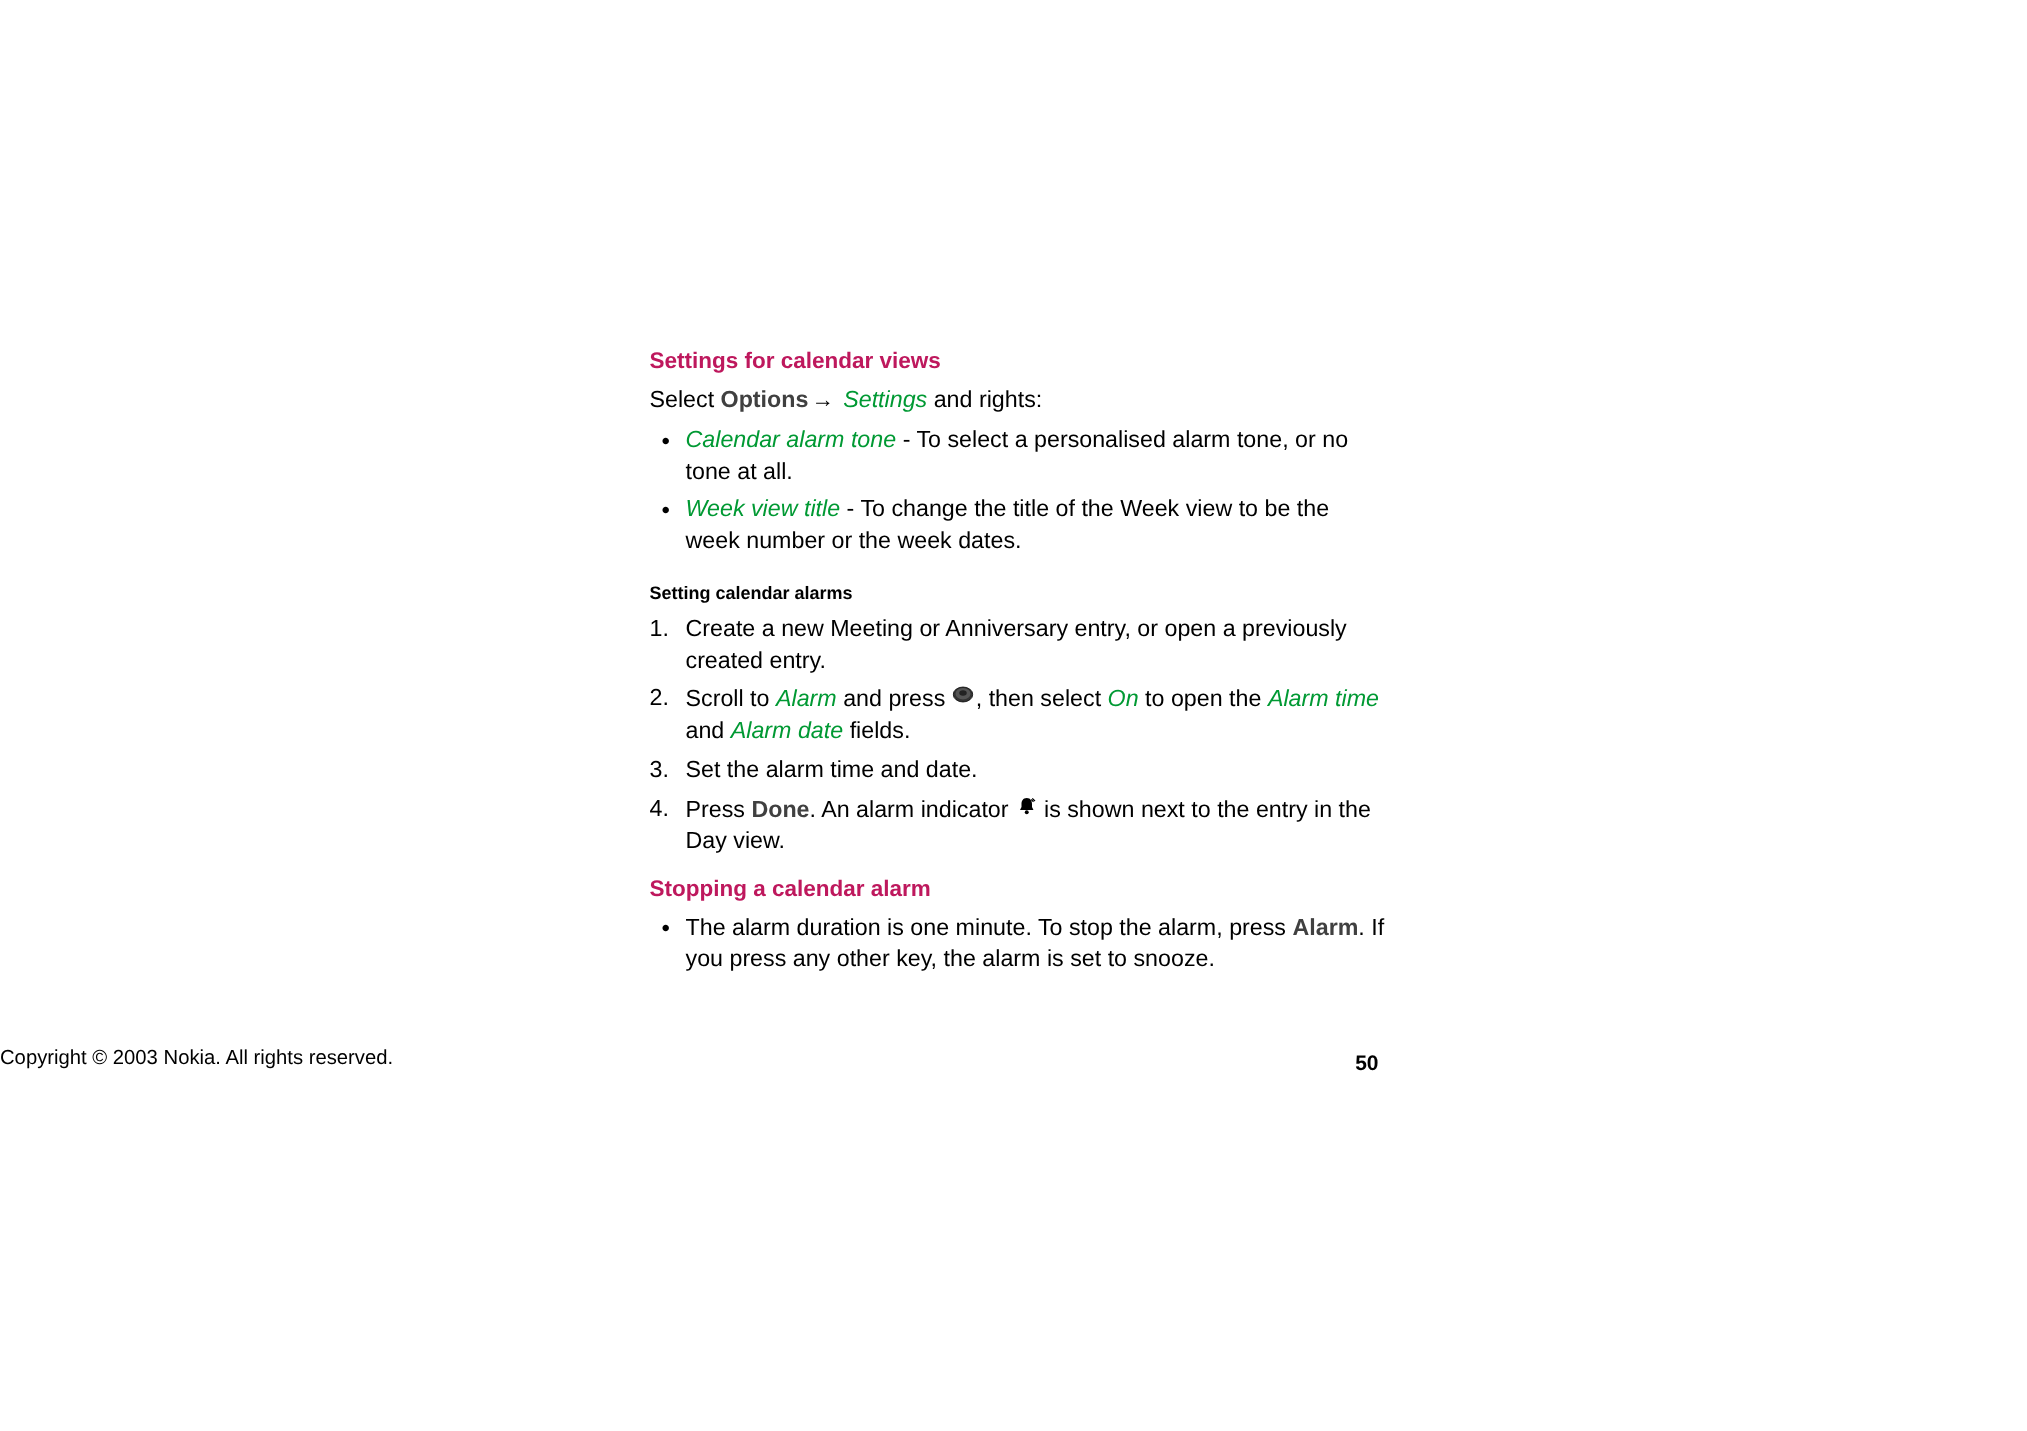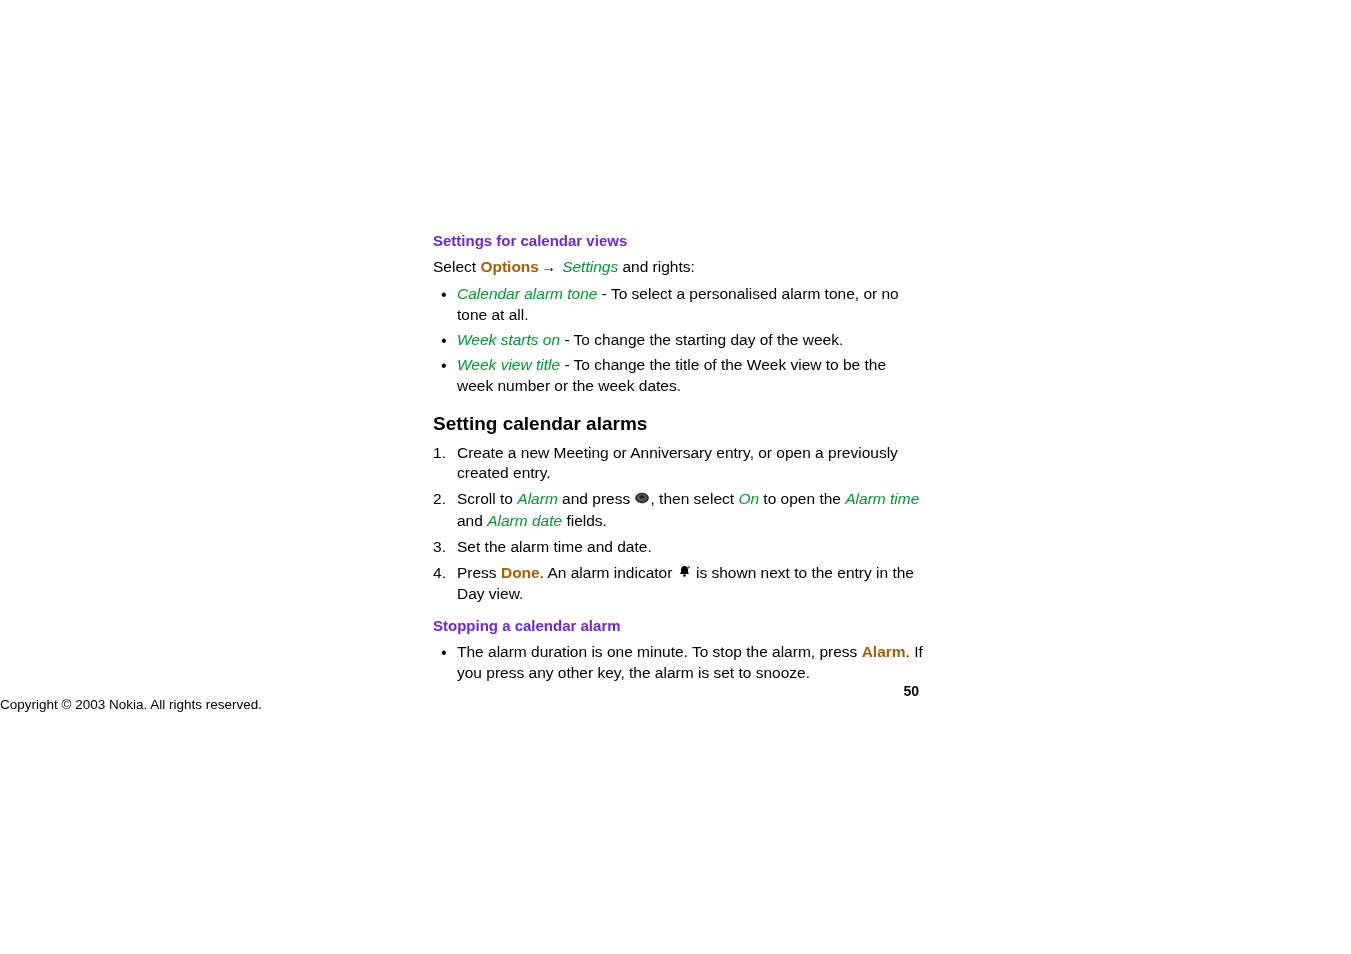--- a/index.html
+++ b/index.html
@@ -16,31 +16,31 @@
     }
     .content {
       position: absolute;
       left: 433px;
       top: 232px;
       width: 490px;
     }
     .subheading {
       font-size: 15px;
       font-weight: bold;
-      color: #6d28d9;
+      color: #be185d;
       margin-bottom: 8px;
     }
     .para {
       font-size: 15.5px;
       color: #000;
       line-height: 1.35;
       margin-bottom: 6px;
     }
     .link {
-      color: #a16207;
+      color: #404040;
       font-weight: bold;
     }
     .italic-link {
       color: #009933;
       font-style: italic;
     }
     .arrow {
       font-size: 15px;
       color: #000;
       padding: 0 2px;
@@ -60,21 +60,21 @@
     }
     ul.bullets li::before {
       content: "•";
       position: absolute;
       left: 8px;
       top: 0;
       font-size: 16px;
       color: #000;
     }
     h3.section {
-      font-size: 19px;
+      font-size: 12px;
       font-weight: bold;
       color: #000;
       margin-top: 16px;
       margin-bottom: 8px;
     }
     ol.steps {
       list-style: none;
       counter-reset: step;
       margin-bottom: 12px;
     }
@@ -110,43 +110,40 @@
       bottom: 242px;
       left: 0;
       width: 1171px;
       text-align: left;
       font-size: 13.5px;
       color: #000;
     }
     .page-number {
       position: absolute;
       right: 432px;
-      bottom: 255px;
+      bottom: 238px;
       font-size: 14px;
       font-weight: bold;
       color: #000;
     }
   </style>
 </head>
 <body>
 
 <div class="content">
 
   <div class="subheading">Settings for calendar views</div>
 
   <div class="para">
     <span>Select </span><span class="link">Options</span><span class="arrow">→ </span><span class="italic-link">Settings</span><span> and rights:</span>
   </div>
 
   <ul class="bullets">
     <li>
       <span class="italic-link">Calendar alarm tone</span><span> - To select a personalised alarm tone, or no tone at all.</span>
-    </li>
-    <li>
-      <span class="italic-link">Week starts on</span><span> - To change the starting day of the week.</span>
     </li>
     <li>
       <span class="italic-link">Week view title</span><span>  - To change the title of the Week view to be the week number or the week dates.</span>
     </li>
   </ul>
 
   <h3 class="section">Setting calendar alarms</h3>
 
   <ol class="steps">
     <li>Create a new Meeting or Anniversary entry, or open a previously created entry.</li>

